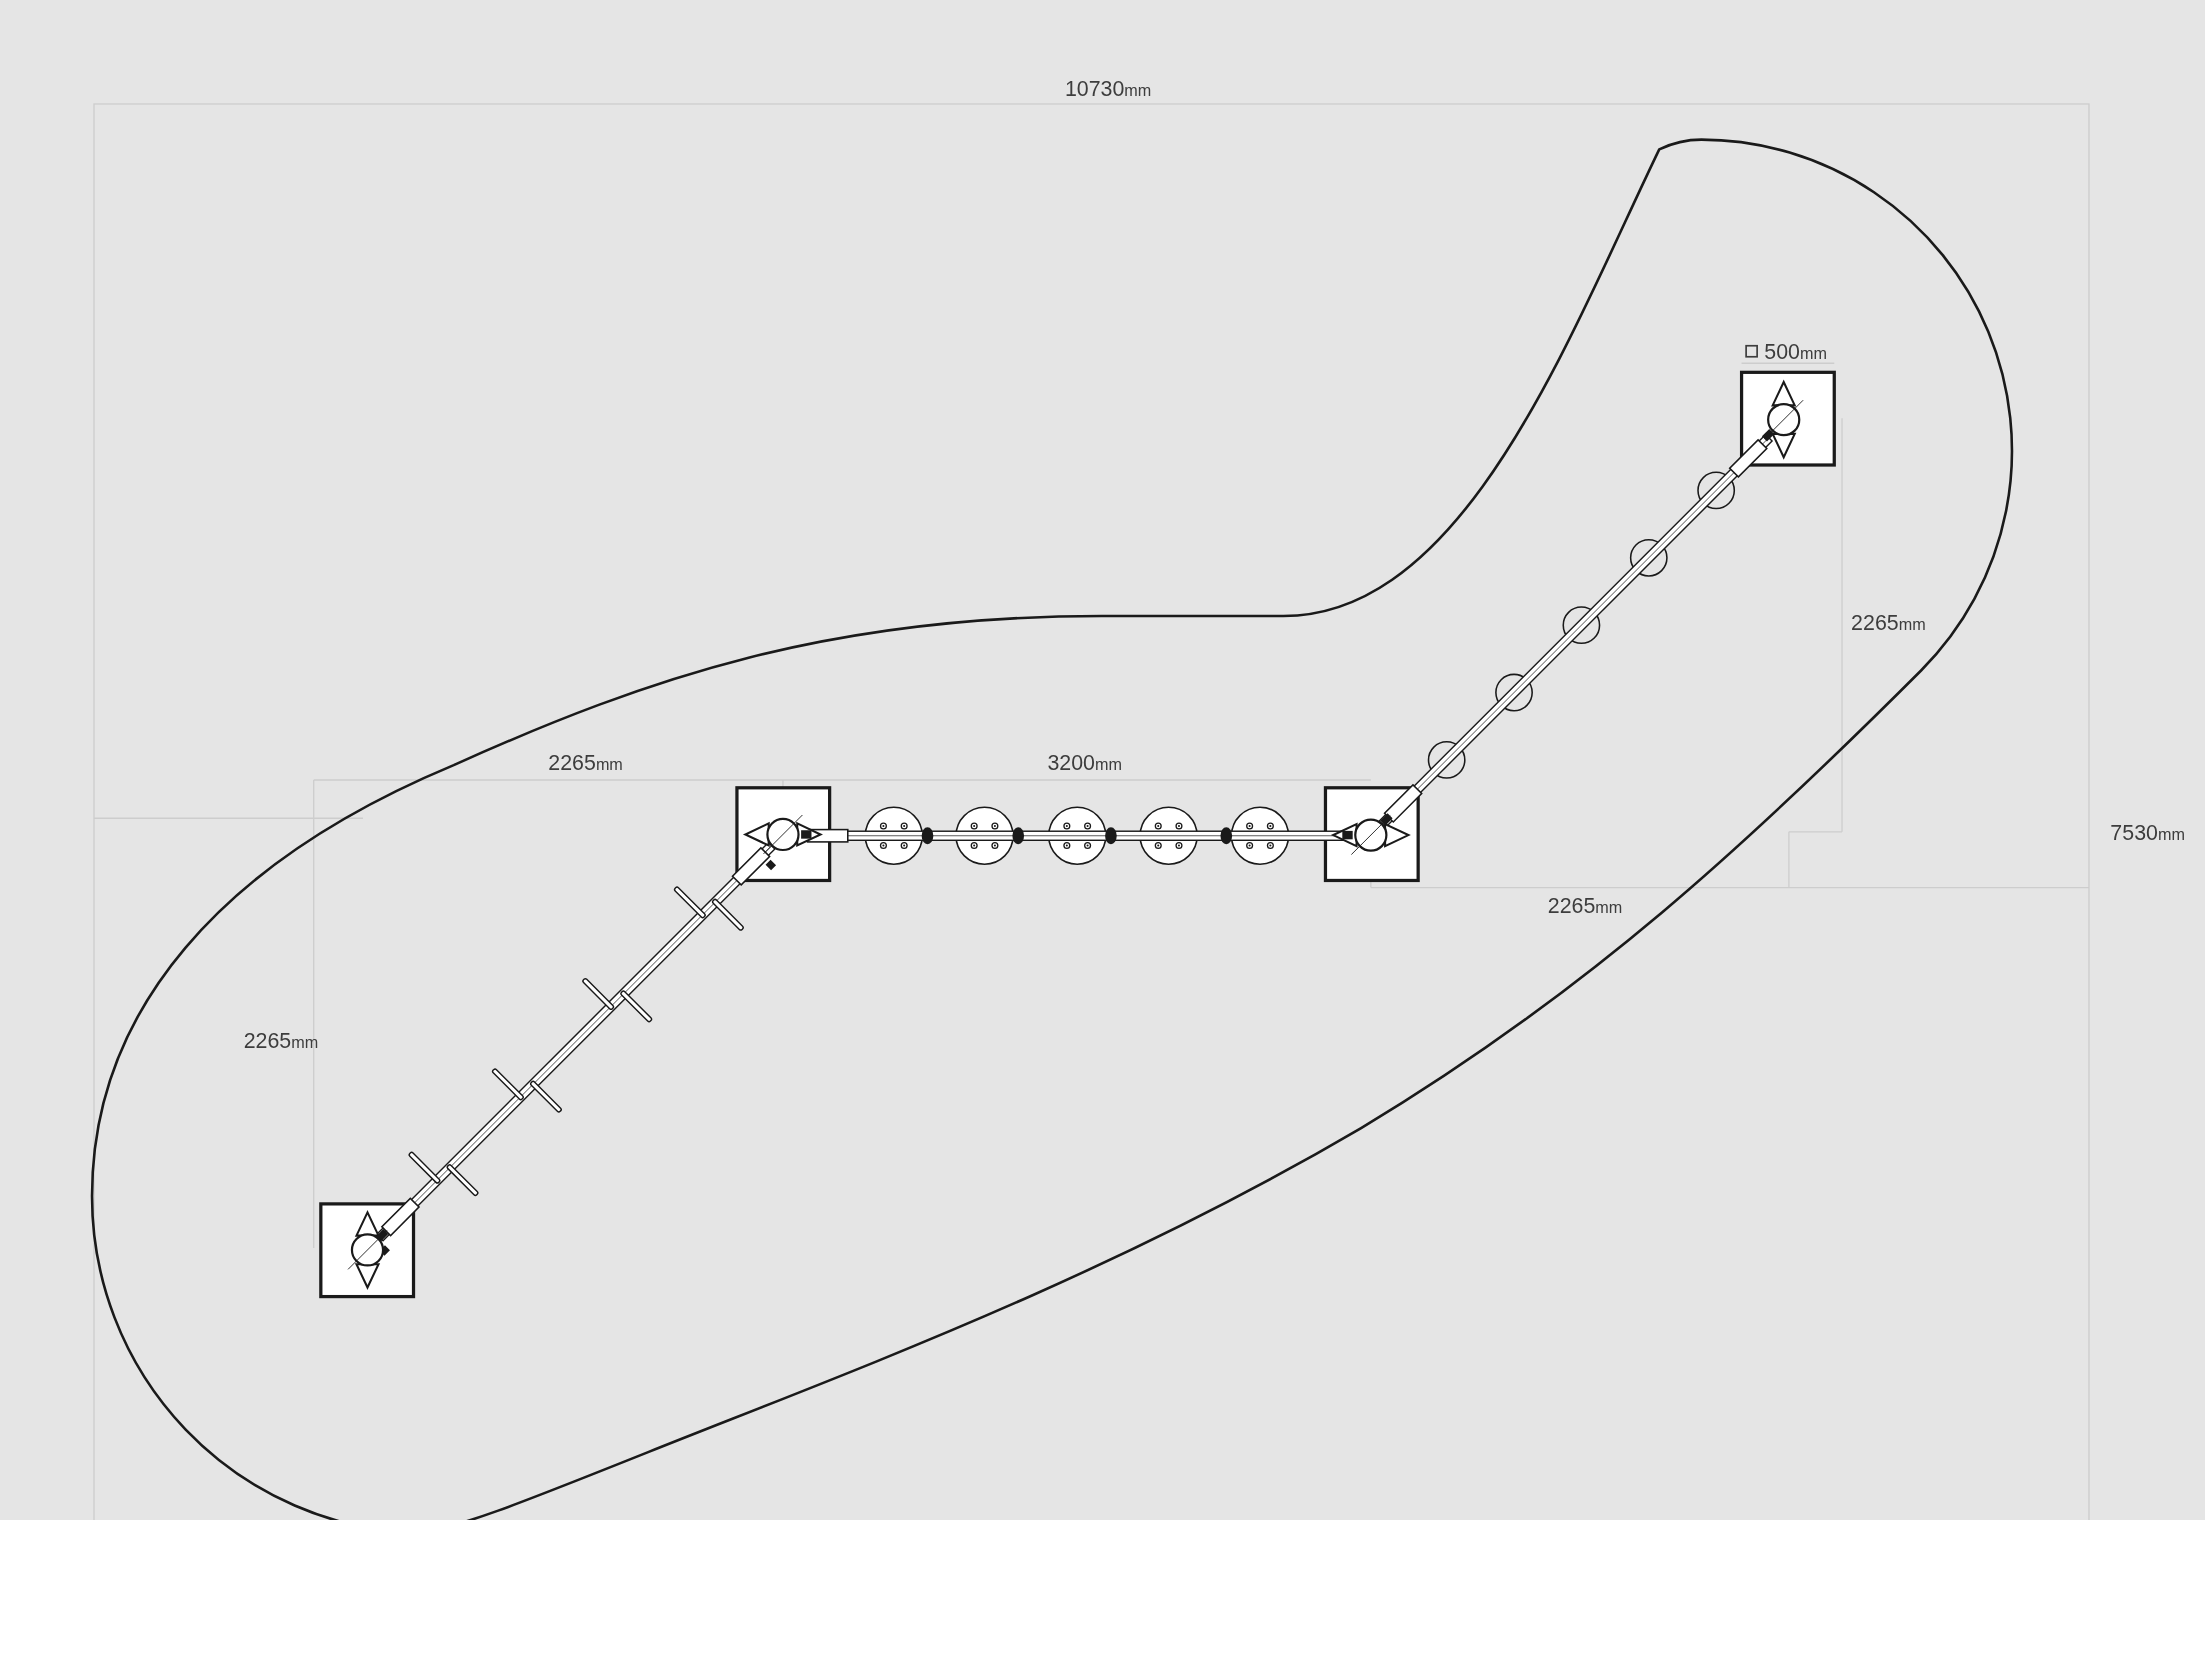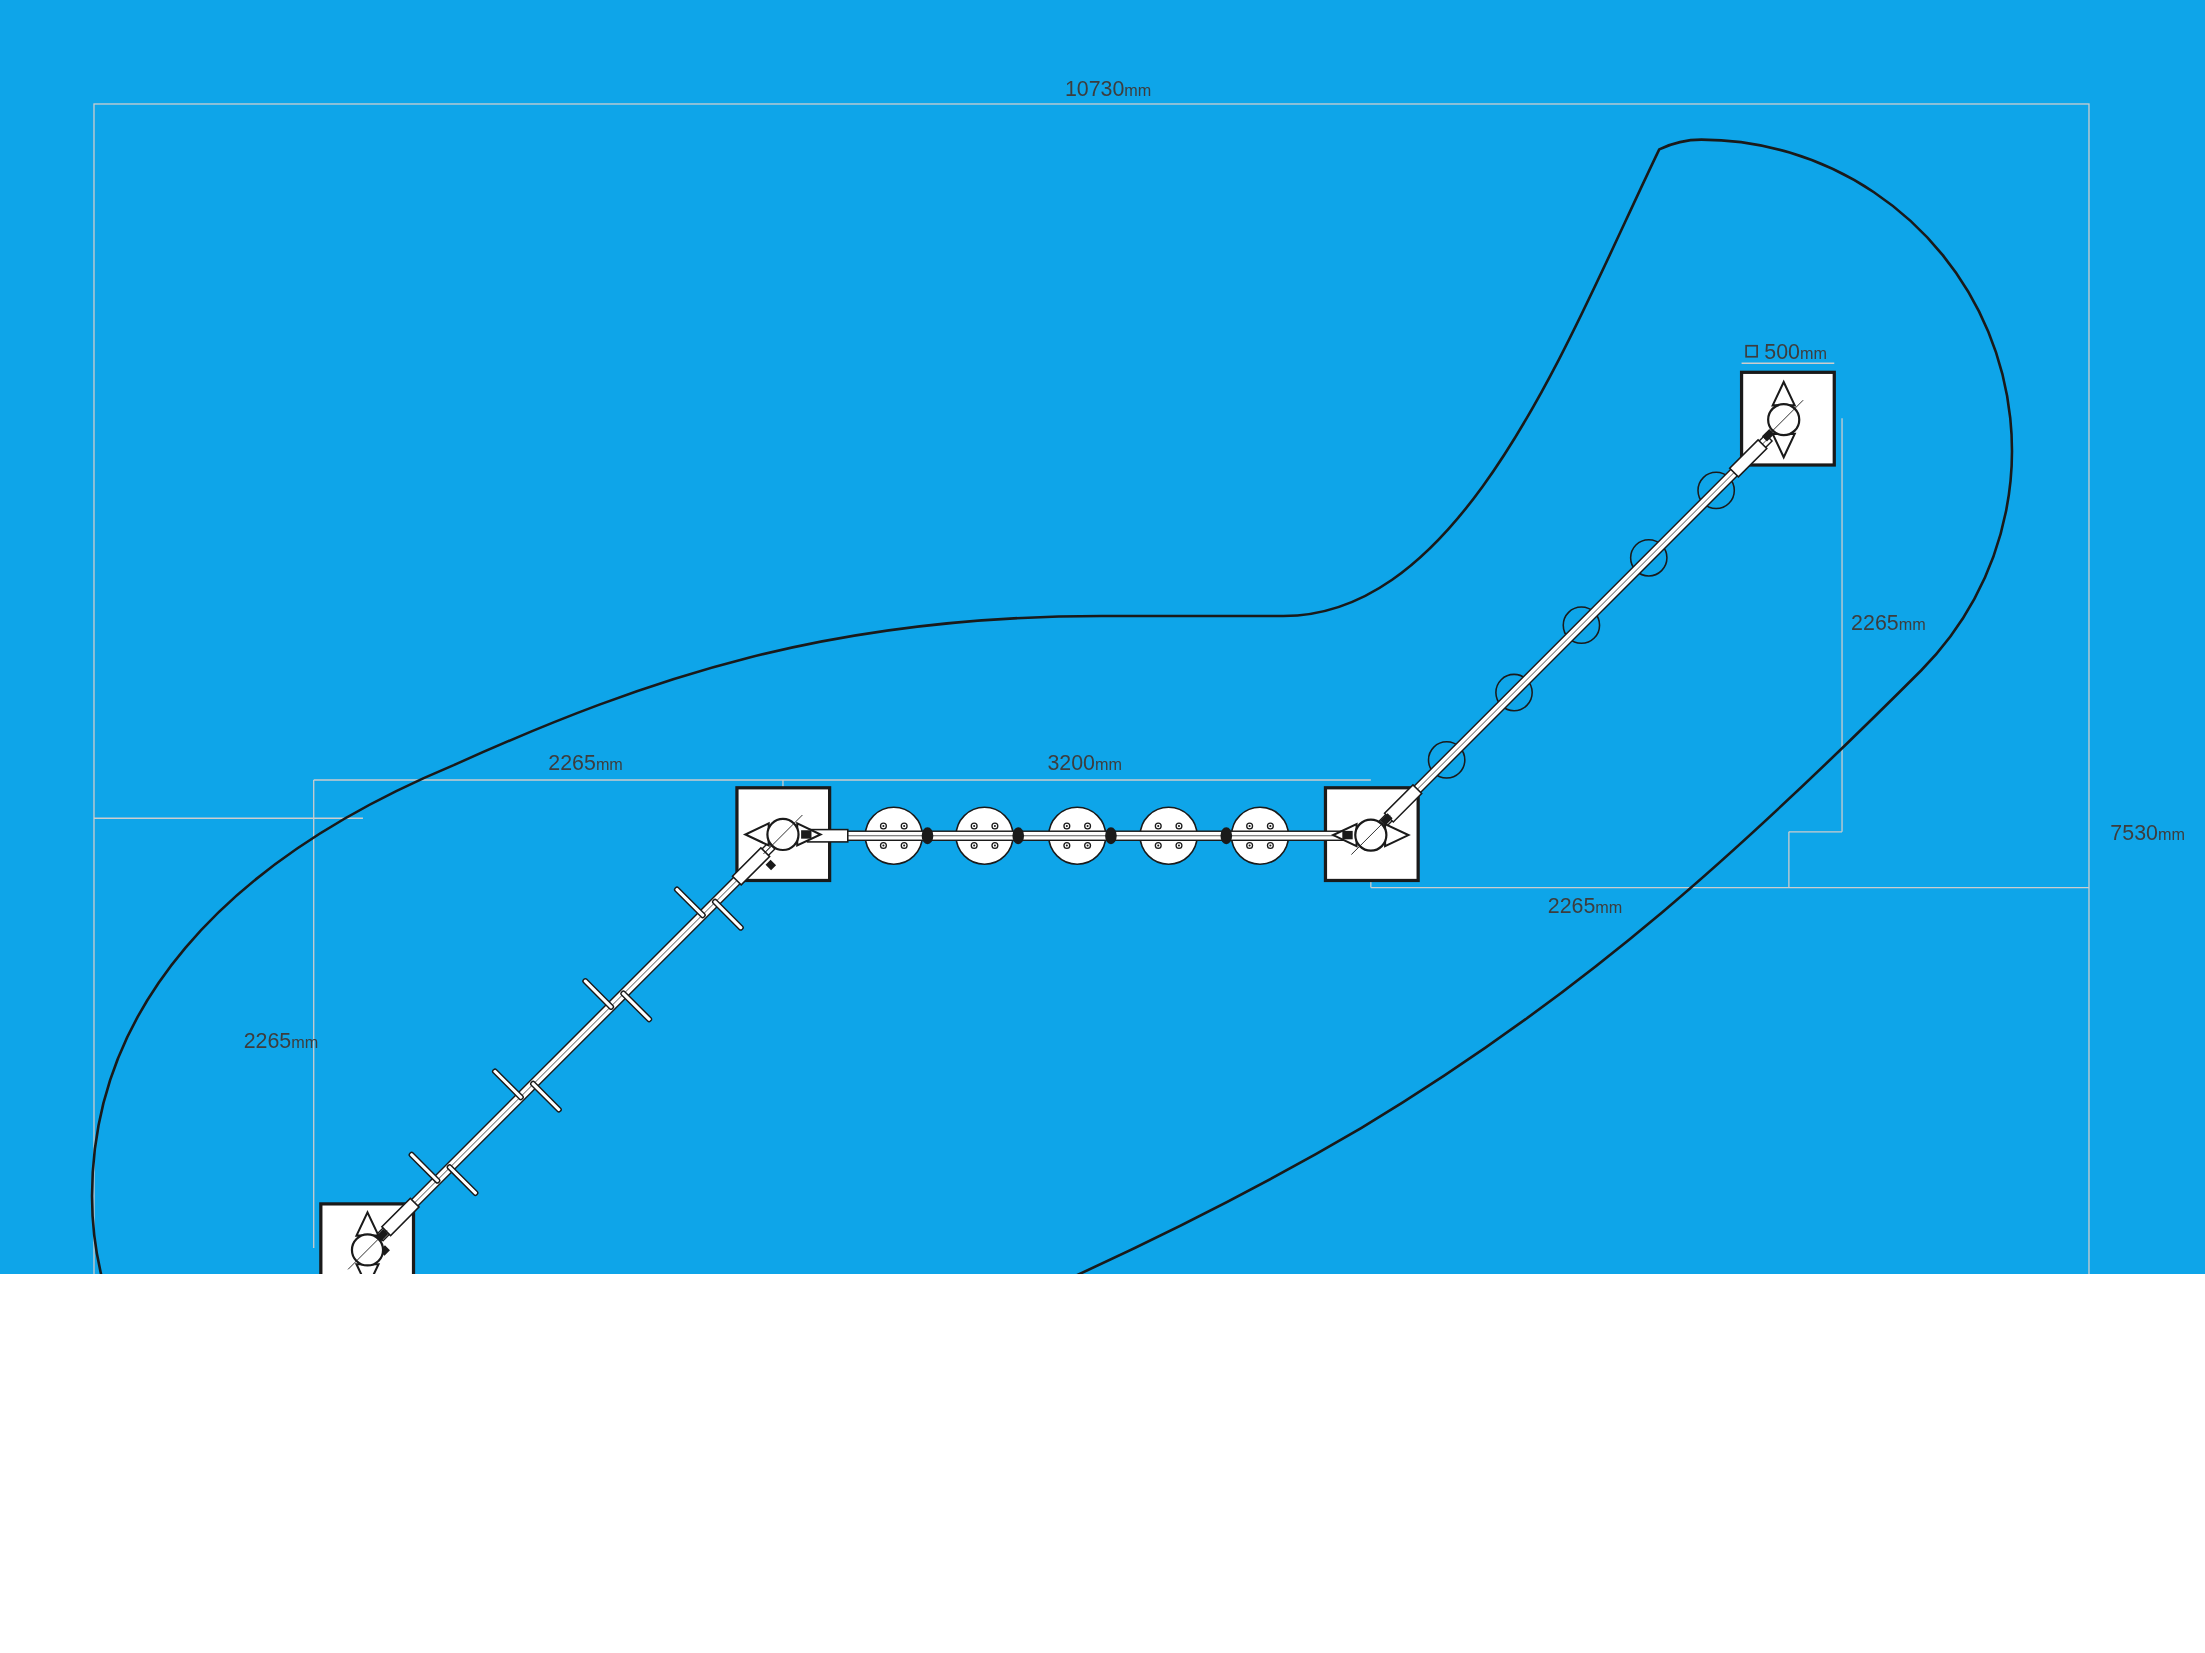--- a/index.html
+++ b/index.html
@@ -1,16 +1,16 @@
 <!DOCTYPE html>
 <html style="font-size:10.4px"><head>
 <meta charset="utf-8">
 <style>
   html,body{margin:0;padding:0;background:#ffffff;}
-  .stage{position:relative;width:2205px;height:1274px;background:#0ea5e9;overflow:hidden;}
+  .stage{position:relative;width:2205px;height:1520px;background:#e5e5e5;overflow:hidden;}
   svg{display:block;}
   text{font-family:"Liberation Sans","DejaVu Sans",sans-serif;fill:#3d3d3d;}
   .dimval{font-size:33px;}
   .dimunit{font-size:25px;}
   .outline{fill:none;stroke:#1a1a1a;stroke-width:4;}
   .faint{stroke:#cdcdcd;stroke-width:2;fill:none;}
   .platform{fill:#ffffff;stroke:#1a1a1a;stroke-width:5;}
   .rail{fill:#ffffff;stroke:#1a1a1a;stroke-width:2.2;}
   .railmid{stroke:#1a1a1a;stroke-width:1.1;}
   .sleeve{fill:#ffffff;stroke:#1a1a1a;stroke-width:2.4;}

